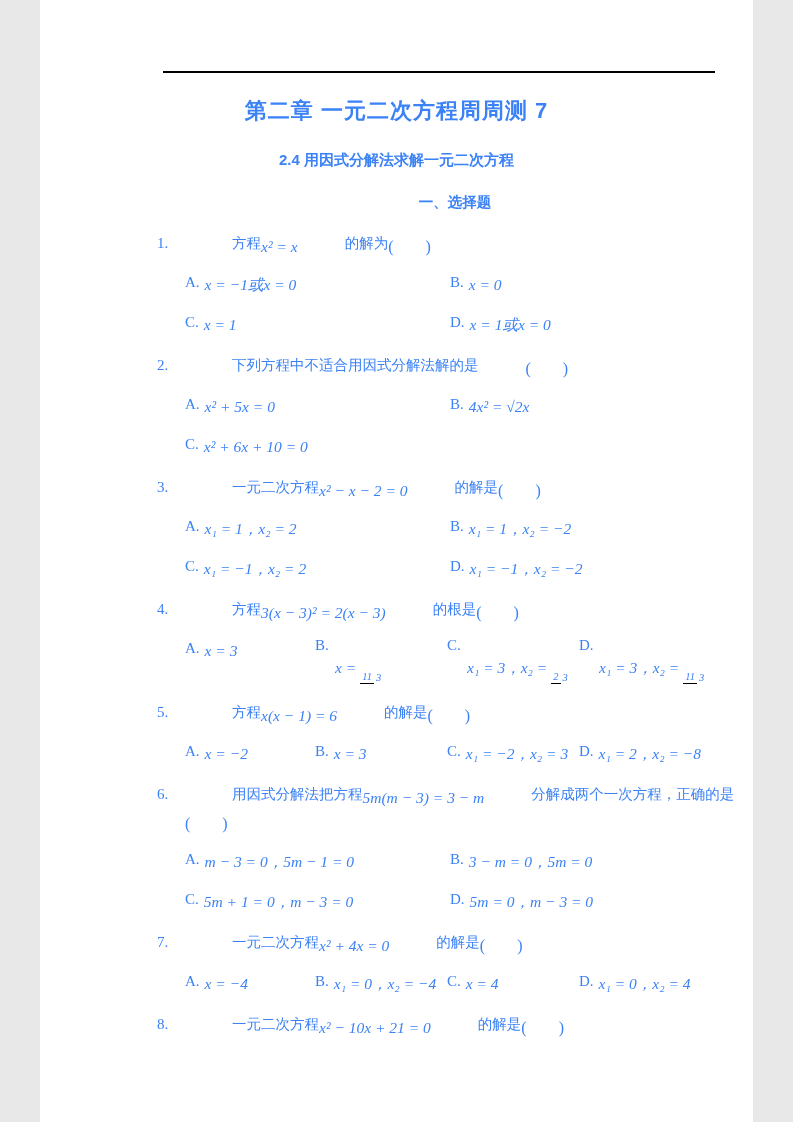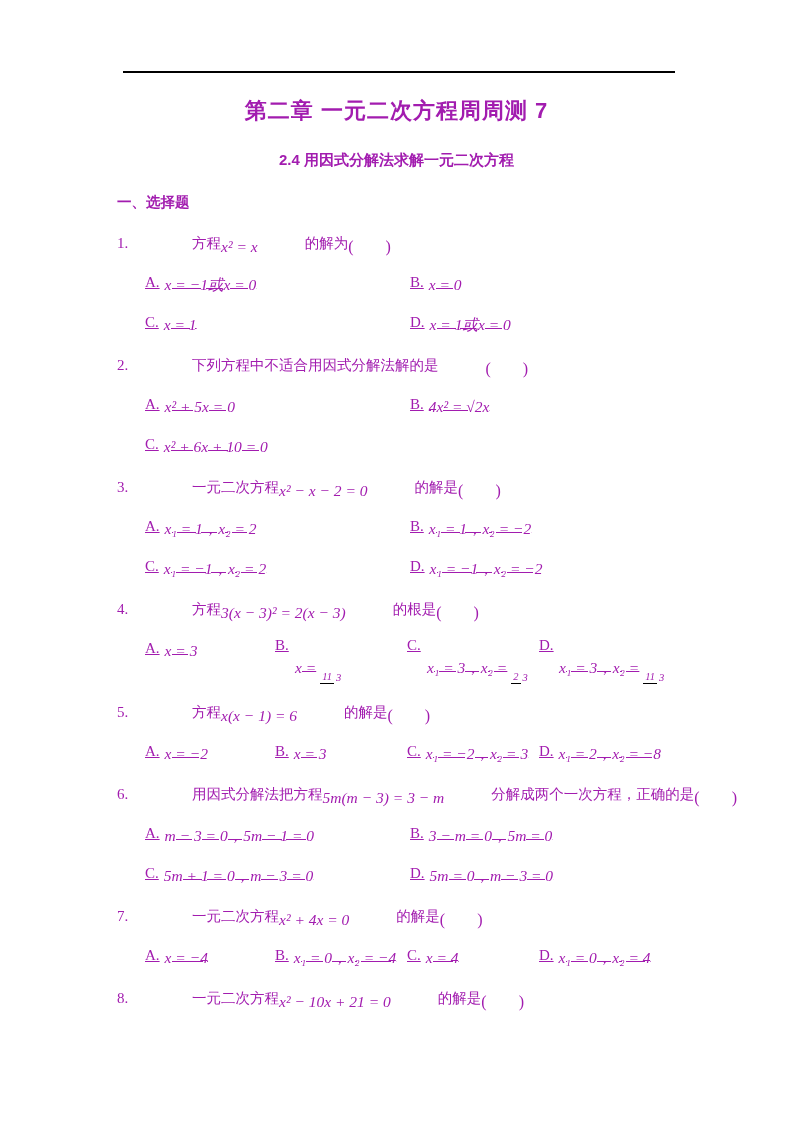--- a/index.html
+++ b/index.html
@@ -1,22 +1,22 @@
 <!DOCTYPE html>
 <html><head>
 <meta charset="utf-8">
 <style>
   html,body { margin:0; padding:0; background:#e8e8e8; }
   .page {
     position:relative;
-    width:793px; height:1122px;
+    width:713px; height:1122px;
     margin:0 auto;
     background:#ffffff;
     font-family:"Liberation Sans","DejaVu Sans",sans-serif;
-    color:#a21caf;
+    color:#3b82f6;
     overflow:hidden;
   }
   .top-rule {
     position:absolute; left:123px; top:71px;
     width:552px; height:2px; background:#000;
   }
   .content { padding-top:96px; }
   .title {
     text-align:center;
     font-size:22px; font-weight:700;
@@ -26,20 +26,21 @@
   .subtitle {
     text-align:center;
     font-size:15px; font-weight:700;
     line-height:20px;
     margin-top:24px;
   }
   .section-heading {
     margin:22px 0 0 117px;
     font-size:14.5px; font-weight:700;
     line-height:20px;
+    text-align:center;
   }
   .q { margin:18px 0 0 117px; }
   .stem { display:flex; line-height:26px; }
   .qnum {
     width:28px; flex:0 0 28px;
     font-size:15px;
     font-family:"Liberation Serif","DejaVu Serif",serif;
   }
   .cn { font-size:14.5px;margin-left:47px; }
   .math {
@@ -54,21 +55,21 @@
     position:relative; top:4px;
   }
   .opts {
     display:grid;
     margin:14px 0 0 28px;
     row-gap:16px;
     align-items:start;
   }
   .cols2 { grid-template-columns:265px 1fr; }
   .cols4 { grid-template-columns:130px 132px 132px 1fr; }
-  .opt { line-height:24px; white-space:nowrap;text-decoration:underline; }
+  .opt { line-height:24px; white-space:nowrap; }
   .olabel {
     font-family:"Liberation Serif","DejaVu Serif",serif;
     font-size:15px;
     margin-right:5px;
   }
   .opt .math { top:3px; }
   .opt.stacked .olabel { display:block; line-height:18px; }
   .opt.stacked .ocontent { display:block; margin-left:20px; line-height:22px; }
   .frac {
     display:inline-flex;

